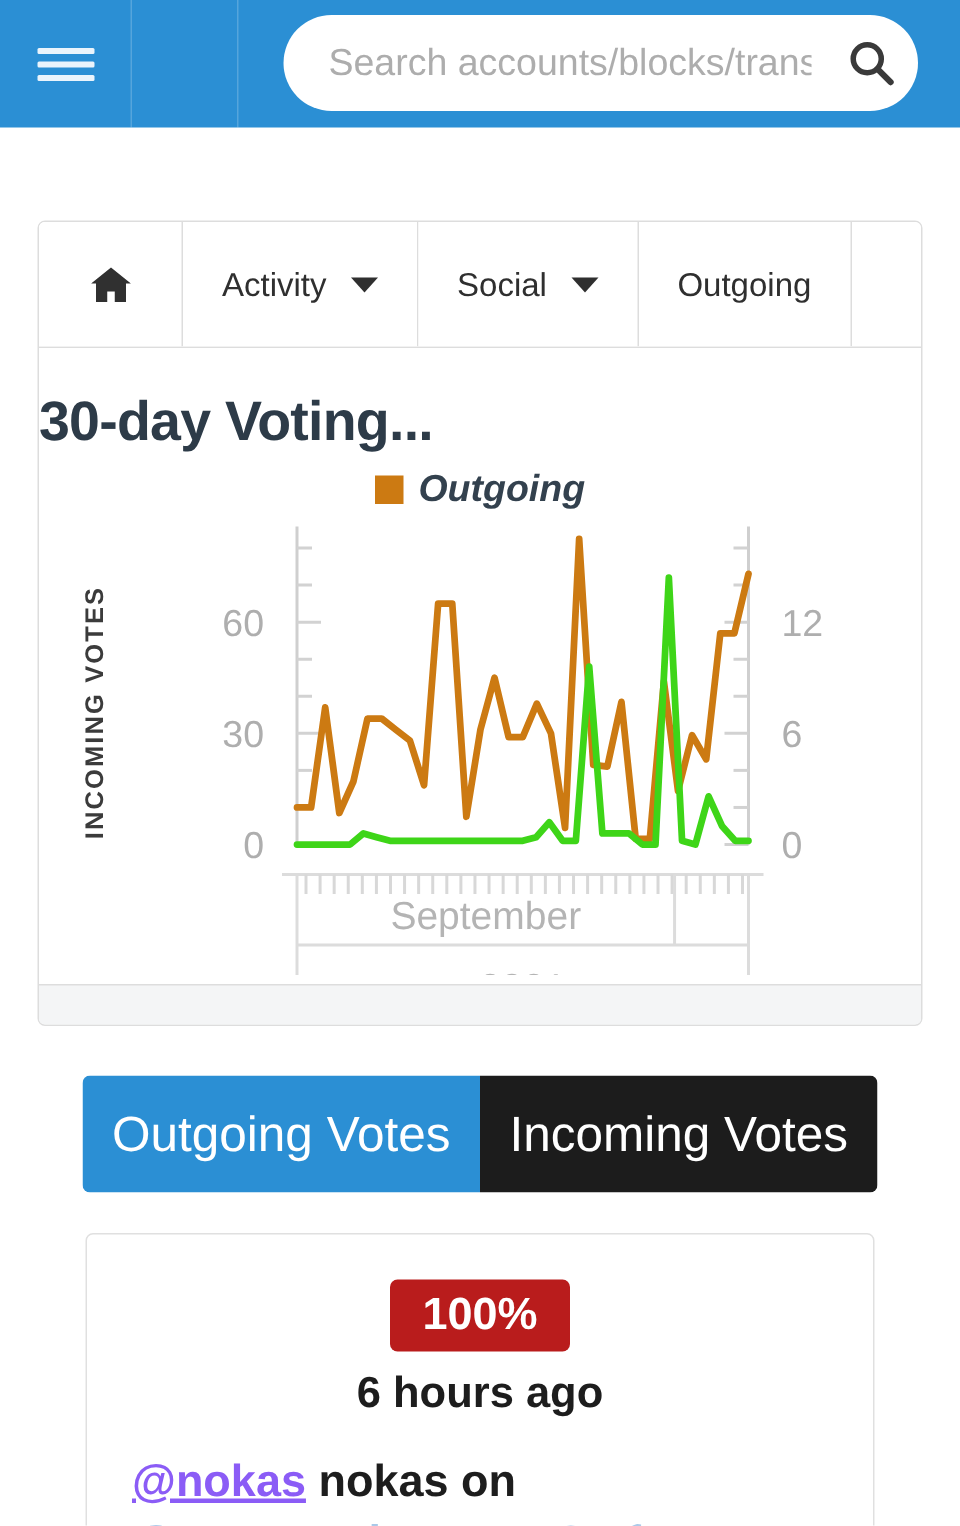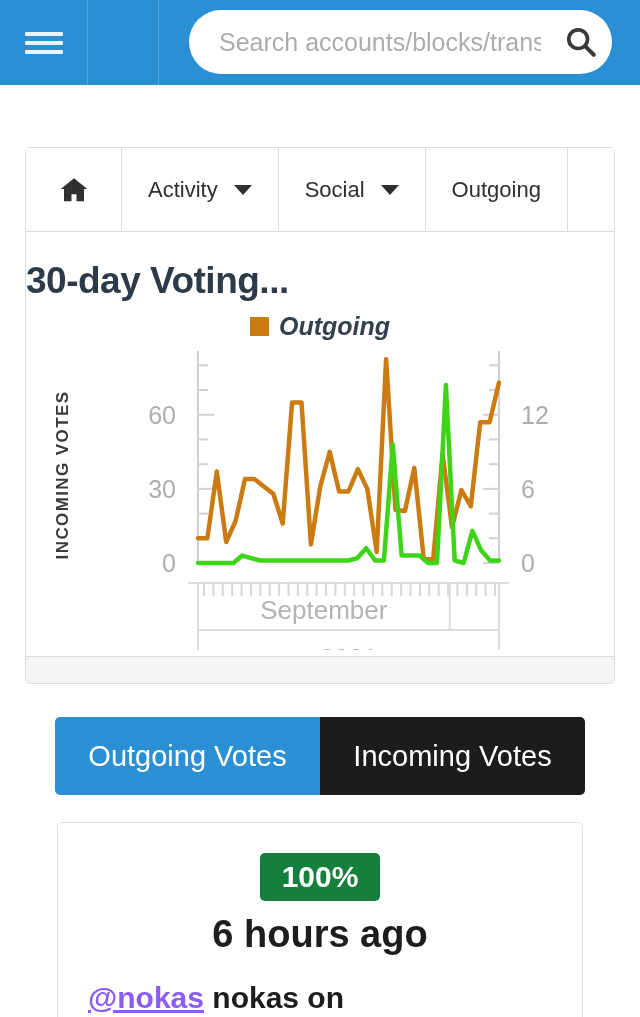--- a/index.html
+++ b/index.html
@@ -141,21 +141,21 @@
   
   #toggle-wrap { padding: 33px 0 0 0; display: flex; justify-content: center; }
   #toggle-group {
     display: flex;
     width: 530px; height: 78px;
     border-radius: 5px; overflow: hidden;
   }
   .toggle-btn {
     flex: 1 1 50%;
     display: flex; align-items: center; justify-content: center;
-    font-size: 29px;
+    font-size: 33px;
     cursor: pointer; border: none;
     font-family: "Liberation Sans", sans-serif;
   }
   .toggle-btn.active { background: #2b8fd4; color: #ffffff; }
   .toggle-btn.inactive { background: #1c1c1c; color: #ffffff; }
 
   
   #vote-card {
     margin: 27px 57px 0 57px;
     border: 1px solid #e0e0e0;
@@ -166,21 +166,21 @@
   }
   #pct-row { display: flex; justify-content: center; }
   #pct-badge {
     background: #28a745; color: #ffffff;
     font-size: 30px; font-weight: bold;
     padding: 7px 22px; border-radius: 5px;
     display: inline-block;
   }
   #age-text {
     text-align: center;
-    font-size: 38px; font-weight: bold;
+    font-size: 29px; font-weight: bold;
     color: #1d1d1d; margin-top: 12px;
   }
   #vote-desc {
     padding: 0 30px; margin-top: 22px;
     font-size: 30px; font-weight: bold; color: #1d1d1d;
     line-height: 1.35;
   }
   .acct-link { color: #8b5cf6; font-weight: bold; }
   .post-link { color: #5b96d4; font-weight: bold; }
 </style>
@@ -330,21 +330,21 @@
 
   <div id="toggle-wrap">
     <div id="toggle-group">
       <button class="toggle-btn active" style="background: rgb(43, 143, 212);">Outgoing Votes</button>
       <button class="toggle-btn inactive" style="background: rgb(28, 28, 28);">Incoming Votes</button>
     </div>
   </div>
 
   <div id="vote-card">
     <div id="pct-row">
-      <span id="pct-badge" style="background: #15803d;">100%</span>
+      <span id="pct-badge" style="background: #b91c1c;">100%</span>
     </div>
     <div id="age-text">6 hours ago</div>
     <div id="vote-desc">
       <a class="acct-link" href="#">@nokas</a>
       <span>nokas on</span>
       <a class="post-link" href="#">@mynewadventure-3-of-elementary</a>
     </div>
   </div>
 
 </div>

